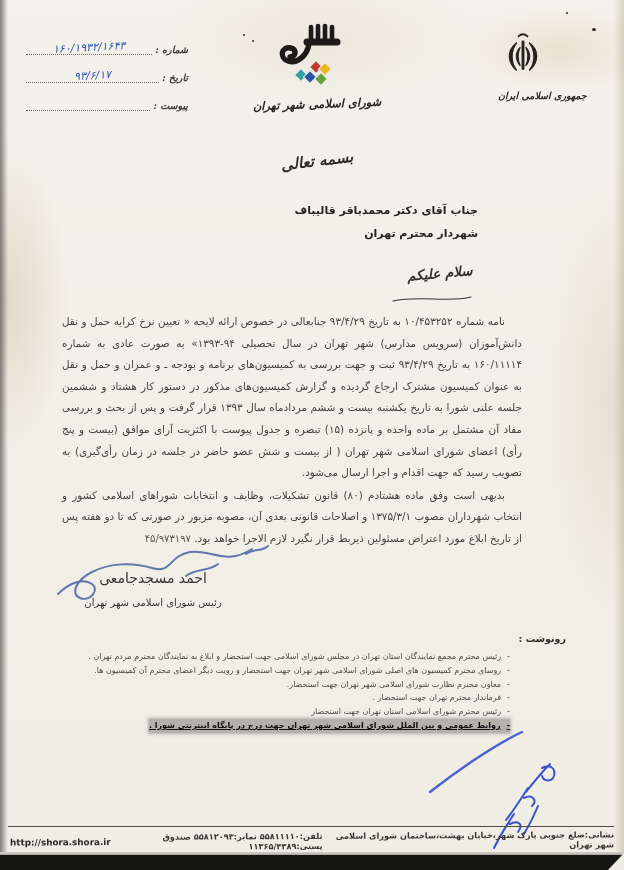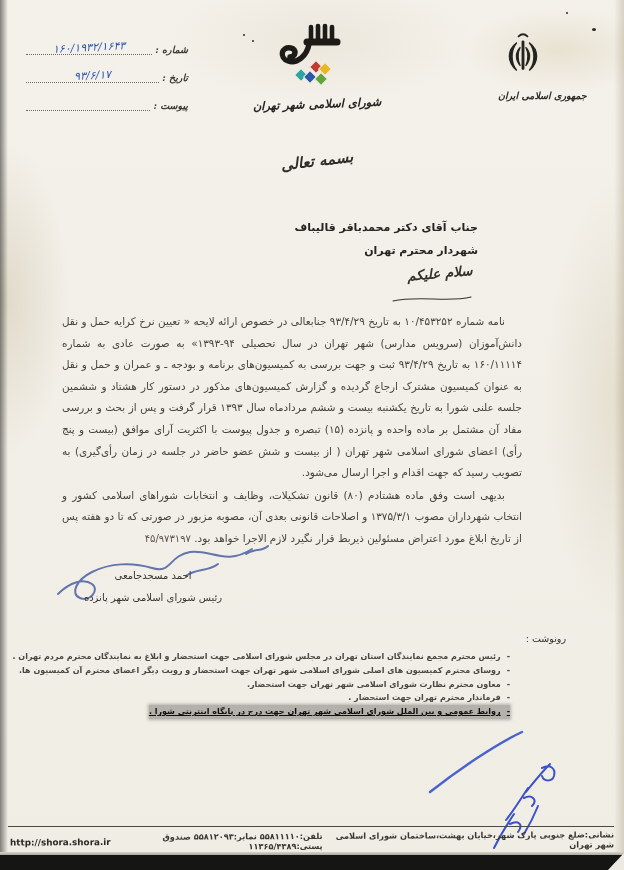--- a/index.html
+++ b/index.html
@@ -35,45 +35,45 @@
 
   
   .logo{position:absolute;top:22px;left:248px;width:138px;text-align:center;}
   .org-name{font:italic bold 11.5px "DejaVu Serif",serif;color:#262420;margin-top:1px;transform:rotate(-2deg);}
   .emblem{position:absolute;top:30px;left:498px;width:114px;}
   .republic{font:italic bold 9.5px "DejaVu Serif",serif;color:#2b2925;margin-top:2px;}
 
   .besmele{position:absolute;top:152px;left:248px;width:138px;text-align:center;
     font:italic bold 15px "DejaVu Serif",serif;color:#2e2c28;transform:rotate(-7deg);letter-spacing:1px;}
 
-  .addressee{position:absolute;top:216px;right:146px;direction:rtl;
+  .addressee{position:absolute;top:199px;right:146px;direction:rtl;
     font-size:11px;font-weight:bold;color:#262420;line-height:23px;}
 
   .salutation{position:absolute;top:265px;right:152px;
     font:italic bold 13.5px "DejaVu Serif",serif;color:#33302b;transform:rotate(-5deg);letter-spacing:1px;}
   .salutation-line{position:absolute;top:293px;right:150px;}
 
   
   .body-text{position:absolute;top:311px;left:62px;width:460px;direction:rtl;
     text-align:justify;font-size:10.4px;line-height:21.6px;color:#45423d;}
   .body-text p{margin:0;text-indent:17px;}
   .body-text p + p{margin-top:1px;}
   .ref-num{font-size:10px;color:#58544d;letter-spacing:.5px;}
 
   
   .sig-ink{position:absolute;top:540px;left:38px;pointer-events:none;}
   .sig-block{position:absolute;top:570px;left:50px;width:206px;text-align:center;direction:rtl;color:#37342f;}
-  .sig-name{font-size:10px;}
+  .sig-name{font-size:14px;}
   .sig-title{font-size:10px;margin-top:11px;}
 
   
   .cc{position:absolute;top:633px;left:40px;width:528px;direction:rtl;color:#4b4742;}
-  .cc-label{font-size:9.5px;font-weight:normal;color:#2e2c28;margin-bottom:6px;margin-right:2px;}
+  .cc-label{font-size:9.5px;font-weight:bold;color:#2e2c28;margin-bottom:6px;margin-right:2px;}
   .cc-items{padding-right:58px;font-size:8px;line-height:13.8px;}
-  .cc-item{white-space:nowrap;font-weight:bold;}
+  .cc-item{white-space:nowrap;}
   .cc-dash{margin-left:6px;}
   .cc-item.highlight{font-weight:bold;color:#0f0e0d;width:fit-content;
     background:rgba(82,80,77,.38);box-shadow:0 0 3px 1px rgba(82,80,77,.38);text-decoration:underline;}
   .cc-item.no-dash{margin-right:-32px;}
 
   .blue-slash{position:absolute;top:726px;left:418px;}
   .note-ink{position:absolute;top:758px;left:484px;}
 
   
   .footer-rule{position:absolute;top:826px;left:8px;width:606px;border-top:1.3px solid #4d4a44;}
@@ -162,30 +162,31 @@
 
   <svg class="sig-ink" width="262" height="72" viewBox="0 0 262 72">
     <g stroke="#4f66a6" stroke-width="2" fill="none" stroke-linecap="round" opacity=".88">
       <path d="M20 54 C32 42 46 38 54 44 C62 50 52 62 42 58 C32 54 38 40 54 32 C72 23 94 22 114 28 C134 34 130 16 152 12 C172 9 188 26 214 9"></path>
       <path d="M148 36 C158 28 170 32 180 24"></path>
       <path d="M208 14 C216 8 224 12 230 6"></path>
     </g>
   </svg>
   <div class="sig-block">
     <div class="sig-name">احمد مسجدجامعی</div>
-    <div class="sig-title">رئیس شورای اسلامی شهر پانزده</div>
+    <div class="sig-title">رئیس شورای اسلامی شهر تهران</div>
   </div>
 
   <div class="cc">
     <div class="cc-label">رونوشت :</div>
     <div class="cc-items">
       <div class="cc-item"><span class="cc-dash">-</span><span>رئیس محترم مجمع نمایندگان استان تهران در مجلس شورای اسلامی جهت استحضار و ابلاغ به نمایندگان محترم مردم تهران .</span></div>
       <div class="cc-item"><span class="cc-dash">-</span><span>روسای محترم کمیسیون های اصلی شورای اسلامی شهر تهران جهت استحضار و رویت دیگر اعضای محترم آن کمیسیون ها.</span></div>
       <div class="cc-item"><span class="cc-dash">-</span><span>معاون محترم نظارت شورای اسلامی شهر تهران جهت استحضار.</span></div>
       <div class="cc-item"><span class="cc-dash">-</span><span>فرماندار محترم تهران جهت استحضار .</span></div>
+      <div class="cc-item"><span class="cc-dash">-</span><span>رئیس محترم شورای اسلامی استان تهران جهت استحضار</span></div>
       <div class="cc-item highlight"><span class="cc-dash">-</span><span>روابط عمومی و بین الملل شورای اسلامی شهر تهران جهت درج در پایگاه اینترنتی شورا .</span></div>
     </div>
   </div>
 
   <svg class="blue-slash" width="112" height="72" viewBox="0 0 112 72">
     <path d="M12 66 C40 44 78 18 104 6" stroke="#2b49c9" stroke-width="2.4" fill="none" stroke-linecap="round" opacity=".85"></path>
   </svg>
 
   <svg class="note-ink" width="100" height="104" viewBox="0 0 100 104">
     <g stroke="#2741c8" stroke-width="2" fill="none" stroke-linecap="round" opacity=".9">

